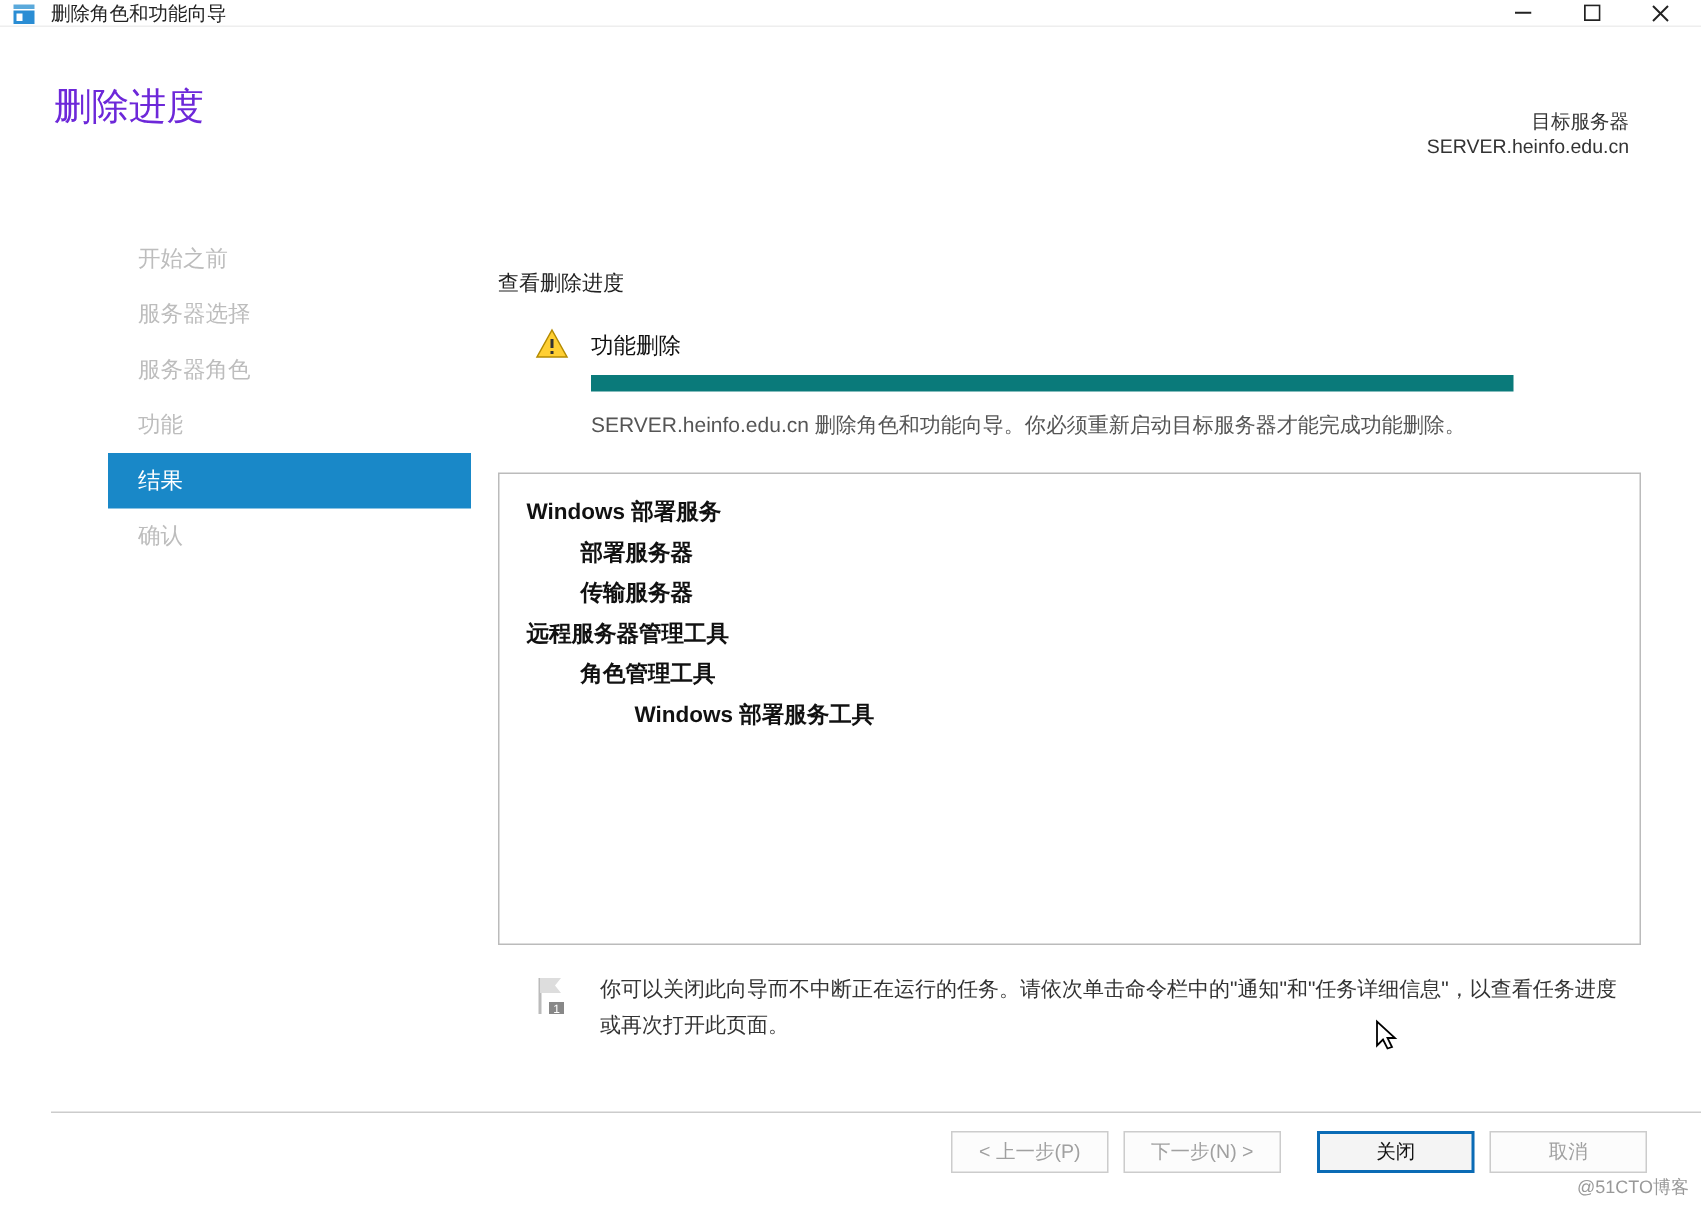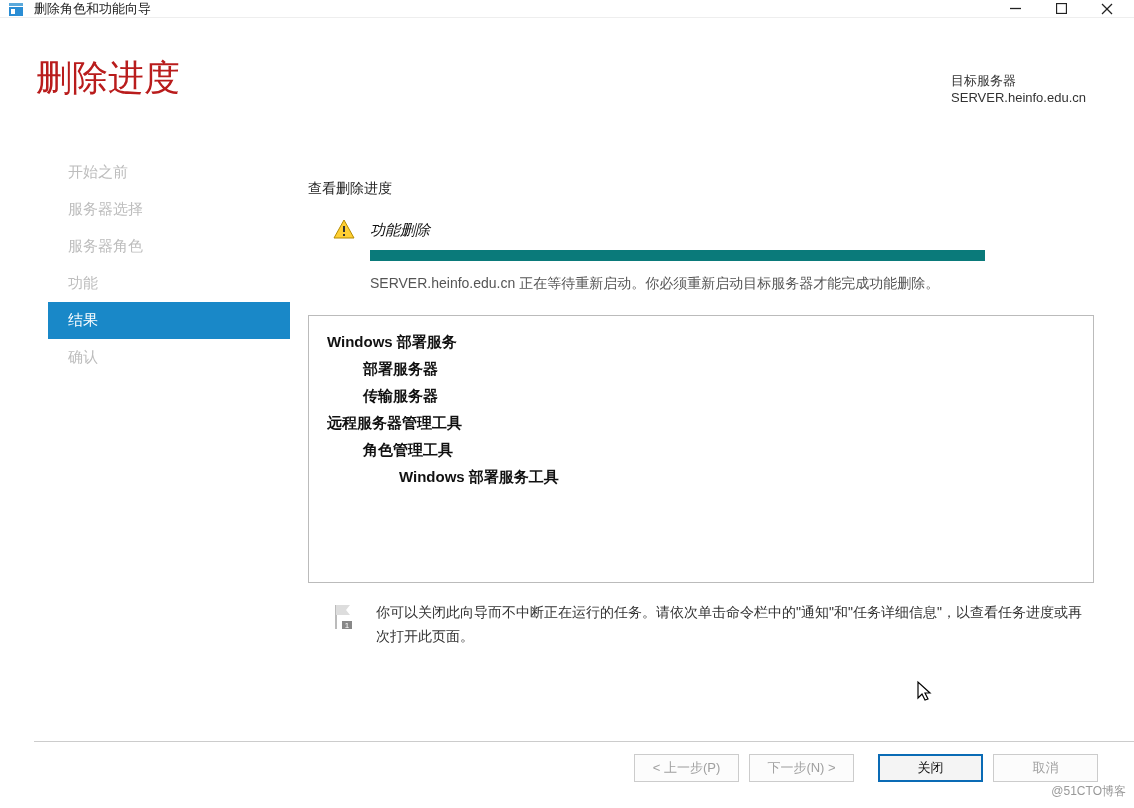--- a/index.html
+++ b/index.html
@@ -33,41 +33,42 @@
       width: 46px;
       display: flex; align-items: center; justify-content: center;
       font-size: 13px; color: #222;
     }
     .header-area {
       position: relative;
       padding: 36px 48px 0 36px;
       height: 130px;
     }
     .page-title {
-      font-size: 36px;
-      color: #b91c1c;
+      font-size: 25px;
+      color: #6d28d9;
       font-weight: 400;
     }
     .server-info {
       position: absolute;
       right: 48px;
       top: 54px;
-      text-align: left;
+      text-align: right;
       font-size: 13px;
       color: #555;
     }
     .server-info .si-label { color: #333; }
     .server-info .si-name { color: #333; }
     .content {
       display: flex;
       padding: 0 10px 0 0;
     }
     .sidebar {
       width: 290px;
       padding: 6px 0 0 48px;
+      margin-left: 24px;
     }
     .sidebar .step {
       font-size: 15px;
       color: #bdbdbd;
       padding: 9px 20px;
       cursor: default;
     }
     .sidebar .step.active {
       background: #1988c8;
       color: #fff;
@@ -80,40 +81,39 @@
       font-size: 14px;
       color: #222;
       margin-bottom: 20px;
       margin-top: 32px;
     }
     .status-row {
       display: flex;
       align-items: center;
       padding-left: 24px;
       margin-bottom: 8px;
-      font-style: italic;
     }
     .warn-icon { width: 24px; height: 24px; margin-right: 14px; }
     .status-title { font-size: 15px; color: #111; }
     .progress-wrap { padding-left: 62px; margin-bottom: 14px; }
     .progress-bar {
       width: 615px;
       height: 11px;
       background: #0a7a7a;
     }
     .status-msg {
       padding-left: 62px;
       font-size: 14px;
       color: #555;
       margin-bottom: 22px;
     }
     .details-box {
       border: 1px solid #bbb;
       padding: 12px 18px;
-      height: 268px;
+      height: 315px;
       font-size: 15px;
       color: #111;
     }
     .details-box .l0 { font-weight: bold; }
     .details-box .l1 { font-weight: bold; padding-left: 36px; }
     .details-box .l2 { font-weight: bold; padding-left: 72px; }
     .details-box div { line-height: 1.8; }
     .note-row {
       display: flex;
       padding: 18px 4px 0 24px;
@@ -212,21 +212,21 @@
             <rect x="11" y="16" width="2" height="2" fill="#333"></rect>
           </svg>
       </span>
       <span class="status-title">功能删除</span>
     </div>
 
     <div class="progress-wrap">
       <div class="progress-bar"></div>
     </div>
 
-    <div class="status-msg">SERVER.heinfo.edu.cn 正在等待重新启动。你必须重新启动目标服务器才能完成功能删除。</div>
+    <div class="status-msg">SERVER.heinfo.edu.cn 删除角色和功能向导。你必须重新启动目标服务器才能完成功能删除。</div>
 
     <div class="details-box">
       <div class="l0">Windows 部署服务</div>
       <div class="l1">部署服务器</div>
       <div class="l1">传输服务器</div>
       <div class="l0">远程服务器管理工具</div>
       <div class="l1">角色管理工具</div>
       <div class="l2">Windows 部署服务工具</div>
     </div>
 

